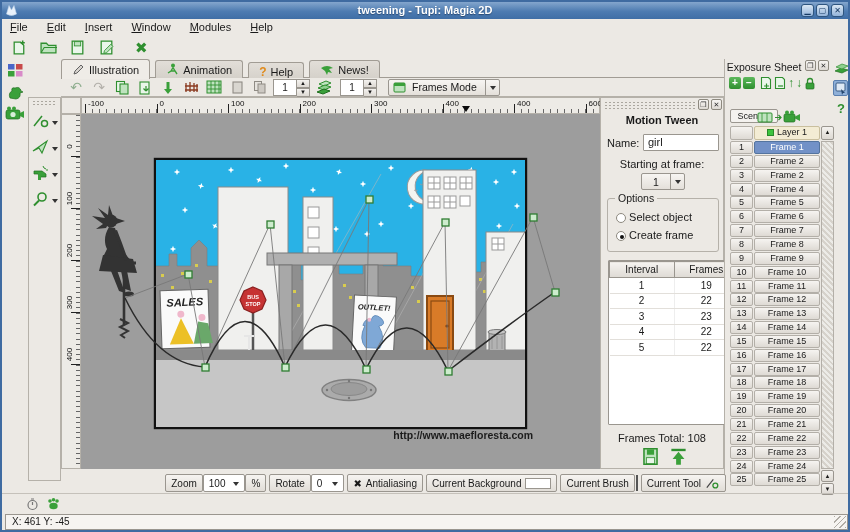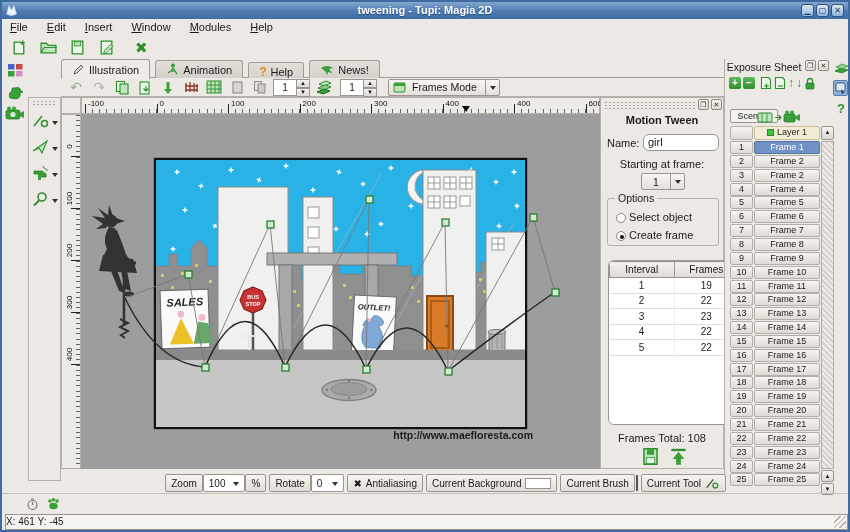--- a/index.html
+++ b/index.html
@@ -72,21 +72,21 @@
     background-image:repeating-linear-gradient(180deg,#666 0,#666 1px,transparent 1px,transparent 5.2px);
     background-size:4px 100%;background-position:100% 0;background-repeat:no-repeat;}
   .vlab{position:absolute;left:1px;font-size:8px;color:#111;transform:rotate(-90deg);width:24px;text-align:center;transform-origin:center;}
   .vtick{position:absolute;right:0;height:1px;width:9px;background:#222;}
   #corner{left:0;top:0;width:20px;height:17px;background:#ECE9E4;border:1px solid #b5b1a9;}
 
   
   #motion-panel{left:598px;top:95px;width:124px;height:372px;background:#ECE9E4;border:1px solid #b5b1a9;}
   .minibtn{width:11px;height:11px;border:1px solid #8d897f;border-radius:2px;background:linear-gradient(#f7f5f2,#ddd9d3);
     font-size:7px;line-height:9px;text-align:center;color:#333;}
-  .sunken{background:#fff;border:1px solid #9a968f;border-radius:6px;}
+  .sunken{background:#fff;border:1px solid #9a968f;border-radius:1px;}
   .groupbox{border:1px solid #b5b1a9;border-radius:3px;}
   .legend{position:absolute;top:-7px;left:7px;background:#ECE9E4;padding:0 3px;font-size:10.5px;}
   .radio{width:10px;height:10px;border-radius:50%;border:1px solid #8d897f;background:#fff;display:inline-block;position:relative;vertical-align:-2px;}
   .radio.sel::after{content:"";position:absolute;left:2.5px;top:2.5px;width:4px;height:4px;border-radius:50%;background:#111;}
   #ttable{border-collapse:collapse;width:100%;font-size:10px;}
   #ttable th{border:1px solid #9a968f;background:linear-gradient(#f5f3f0,#dedad4);font-weight:normal;height:16px;}
   #ttable td{text-align:center;height:15.5px;border-bottom:1px solid #e2dfda;border-right:1px solid #eee;}
 
   
   #exposure-panel{left:722px;top:57px;width:112px;height:433px;background:#ECE9E4;border-left:1px solid #b5b1a9;}
@@ -106,21 +106,21 @@
   #right-strip .sel-ico{width:15px;height:16px;background:#8fb0d8;border:1px solid #5a7fae;border-radius:2px;}
 
   
   #bottom-toolbar{left:226px;top:471px;width:498px;height:20px;display:flex;justify-content:flex-end;
     align-items:center;gap:3px;}
   .bseg{height:18px;border:1px solid #9a968f;border-radius:2px;background:linear-gradient(#f6f4f1,#e1ddd7);
     display:flex;align-items:center;padding:0 5px;font-size:10px;white-space:nowrap;gap:4px;}
   .bseg.white{background:#fff;}
   #statusrow{left:0;top:491px;width:100%;height:20px;border-top:1px solid #c5c1ba;}
   #statusbar{left:3px;top:512px;width:843px;height:16px;background:#f6f4f1;border:1px solid #9a968f;
-    font-size:10px;line-height:14px;}
+    font-size:10px;line-height:14px;padding-left:6px;}
   #grip{position:absolute;right:1px;bottom:1px;width:12px;height:12px;
     background:repeating-linear-gradient(135deg,#b0aca5 0 1px,transparent 1px 4px);}
   svg{display:block;}
 </style>
 </head>
 <body>
 
 <div id="window">
 
   <div id="titlebar" class="abs">
@@ -553,21 +553,21 @@
     <div class="abs" style="left:0;top:16px;width:100%;text-align:center;font-weight:bold">Motion Tween</div>
     <span class="abs" style="left:6px;top:39px">Name:</span>
     <div class="sunken abs" style="left:42px;top:36px;width:76px;height:17px;line-height:15px;padding-left:4px">girl</div>
     <div class="abs" style="left:0;top:60px;width:100%;text-align:center">Starting at frame:</div>
     <span class="combo abs" style="left:40px;top:75px;width:44px">
       <span class="ctext" style="flex:1;text-align:center">1</span>
       <span class="cdrop">
           <span class="caret"></span>
         </span>
       </span>
-    <div class="groupbox abs" style="left:6px;top:100px;width:112px;height:48px">
+    <div class="groupbox abs" style="left:6px;top:100px;width:112px;height:54px">
       <span class="legend">Options</span>
       <div style="margin:12px 0 0 8px">
         <span class="radio"></span>
         <span>Select object</span></div>
       <div style="margin:6px 0 0 8px">
         <span class="radio sel"></span>
         <span>Create frame</span></div>
     </div>
     <div class="sunken abs" style="left:7px;top:162px;width:132px;height:165px;overflow:hidden">
       <table id="ttable">

